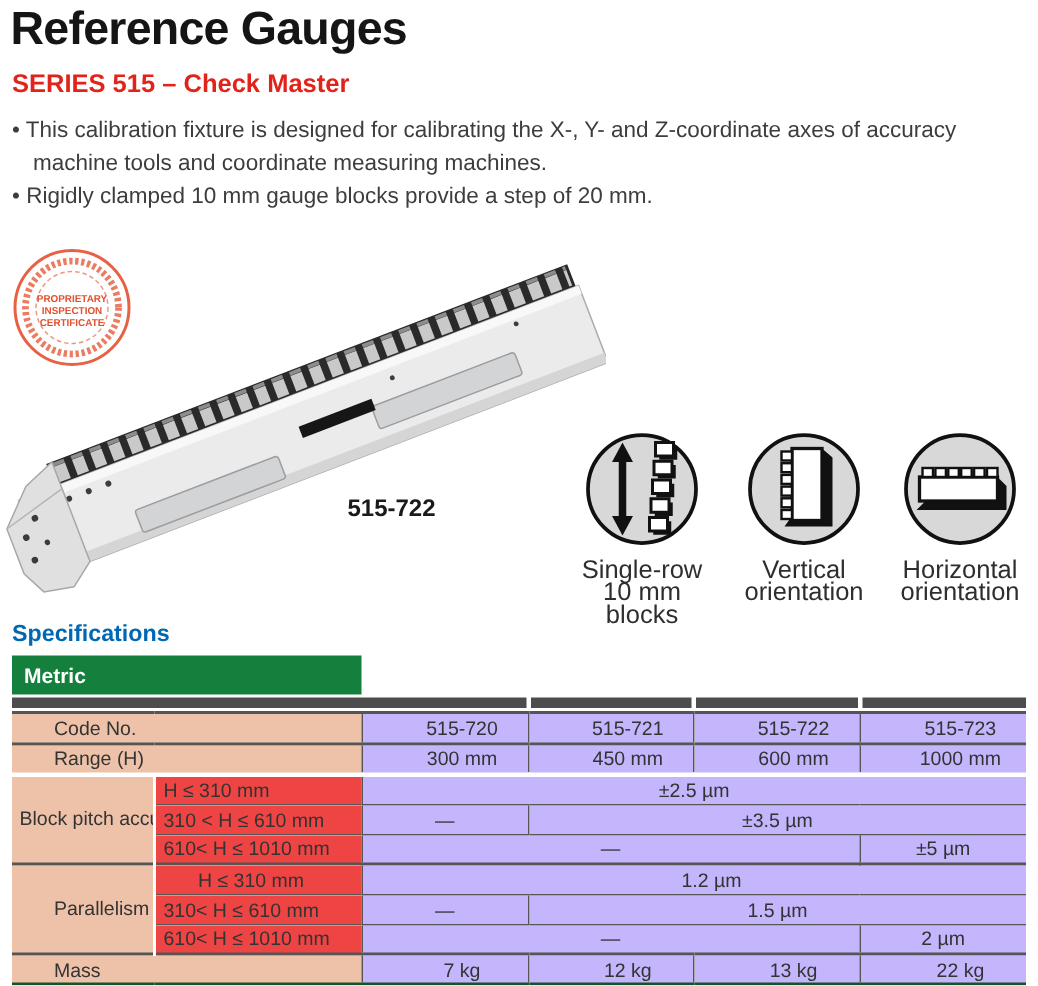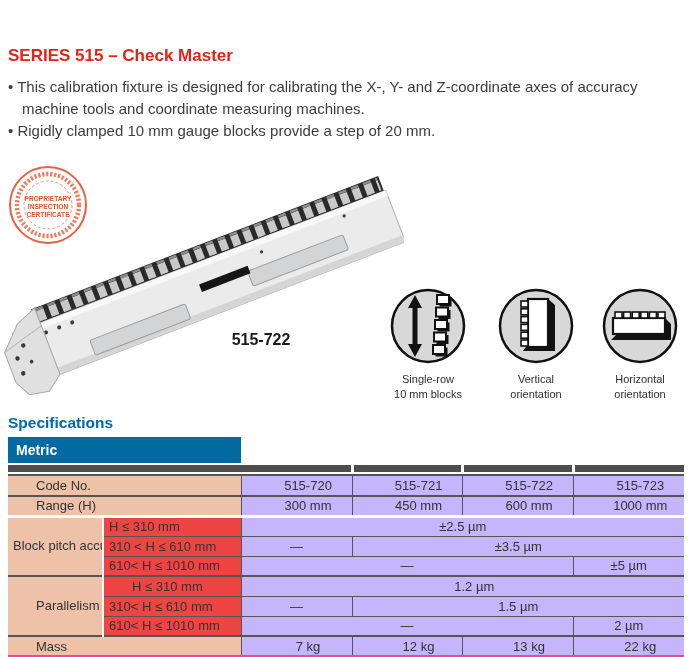--- a/index.html
+++ b/index.html
@@ -16,52 +16,53 @@
   .bullets li::before { content:"• "; }
 
   .stamp { position:absolute; left:6px; top:163px; width:84px; height:84px; }
   .product { position:absolute; left:4px; top:158px; width:400px; height:252px; }
   .product-code { position:absolute; left:213px; top:331px; width:96px; text-align:center;
                   font-size:16px; font-weight:bold; color:#1a1a1a; }
 
   .feature { position:absolute; top:287px; width:98px; display:flex; flex-direction:column;
              align-items:center; }
   .feature svg { width:78px; height:78px; }
-  .feature .cap { margin-top:7px; text-align:center; font-size:11px; line-height:15px; color:#2e2e2e; }
+  .feature .cap { margin-top:7px; text-align:center; font-size:17px; line-height:15px; color:#2e2e2e; }
   .feature .cap span { display:block; }
   .f1 { left:379px; } .f2 { left:487px; } .f3 { left:591px; }
 
   .spec-head { position:absolute; left:8px; top:414px; font-size:15.5px; font-weight:bold; color:#0068b3; }
-  .unit-tab { position:absolute; left:8px; top:437px; width:233px; height:26px; background:#0369a1;
+  .unit-tab { position:absolute; left:8px; top:437px; width:233px; height:26px; background:#15803d;
               color:#fff; font-weight:bold; font-size:14px; line-height:26px; padding-left:8px; }
   .tab-bar { position:absolute; left:8px; top:465px; height:7px; display:flex; }
   .tab-bar div { background:#4d4d4d; height:7px; }
   .tab-bar .s1 { width:343px; } .tab-bar .s2 { width:107px; margin-left:3px; }
   .tab-bar .s3 { width:108px; margin-left:3px; } .tab-bar .s4 { width:109px; margin-left:3px; }
 
   table.spec { position:absolute; left:8px; top:474px; width:676px; border-collapse:collapse;
                table-layout:fixed; font-size:13px; color:#333; }
   table.spec tr { height:20px; }
   table.spec tr.r1 { height:21px; }
   table.spec th, table.spec td { font-weight:normal; padding:0 5px; overflow:hidden; white-space:nowrap; }
   th.lbl  { background:#eec2a9; text-align:left; padding-left:7px; }
   th.grp  { background:#eec2a9; text-align:left; padding-left:7px; white-space:normal; line-height:14px; }
   th.sub  { background:#ef4444; text-align:left; padding-left:8px; border-left:2px solid #fff; }
   td.d    { background:#c4b5fd; text-align:center; border-left:1px solid #555; }
   .bold   { font-weight:bold; }
   tr.dark > th, tr.dark > td { border-top:2px solid #555;padding-left:28px; }
   tr.darkthin > th, tr.darkthin > td { border-top:1px solid #555; }
   tr.white > th, tr.white > td { border-top:3px solid #fff; }
-  tr.last > th, tr.last > td { border-bottom:2px solid #ec4899; }
+  tr.last > th, tr.last > td { border-bottom:2px solid #14532d; }
 </style>
 </head>
 <body>
 
 <div class="page">
 
+  <h1 class="title">Reference Gauges</h1>
   <div class="series">SERIES 515 – Check Master</div>
 
   <ul class="bullets">
     <li>This calibration fixture is designed for calibrating the X-, Y- and Z-coordinate axes of accuracy machine tools and coordinate measuring machines.</li>
     <li>Rigidly clamped 10 mm gauge blocks provide a step of 20 mm.</li>
   </ul>
 
   <svg class="product" viewBox="0 0 400 252">
     <g transform="translate(28,227) rotate(-21)">
       <rect x="26" y="-71" width="372" height="17" fill="#2a2a2a"></rect>

